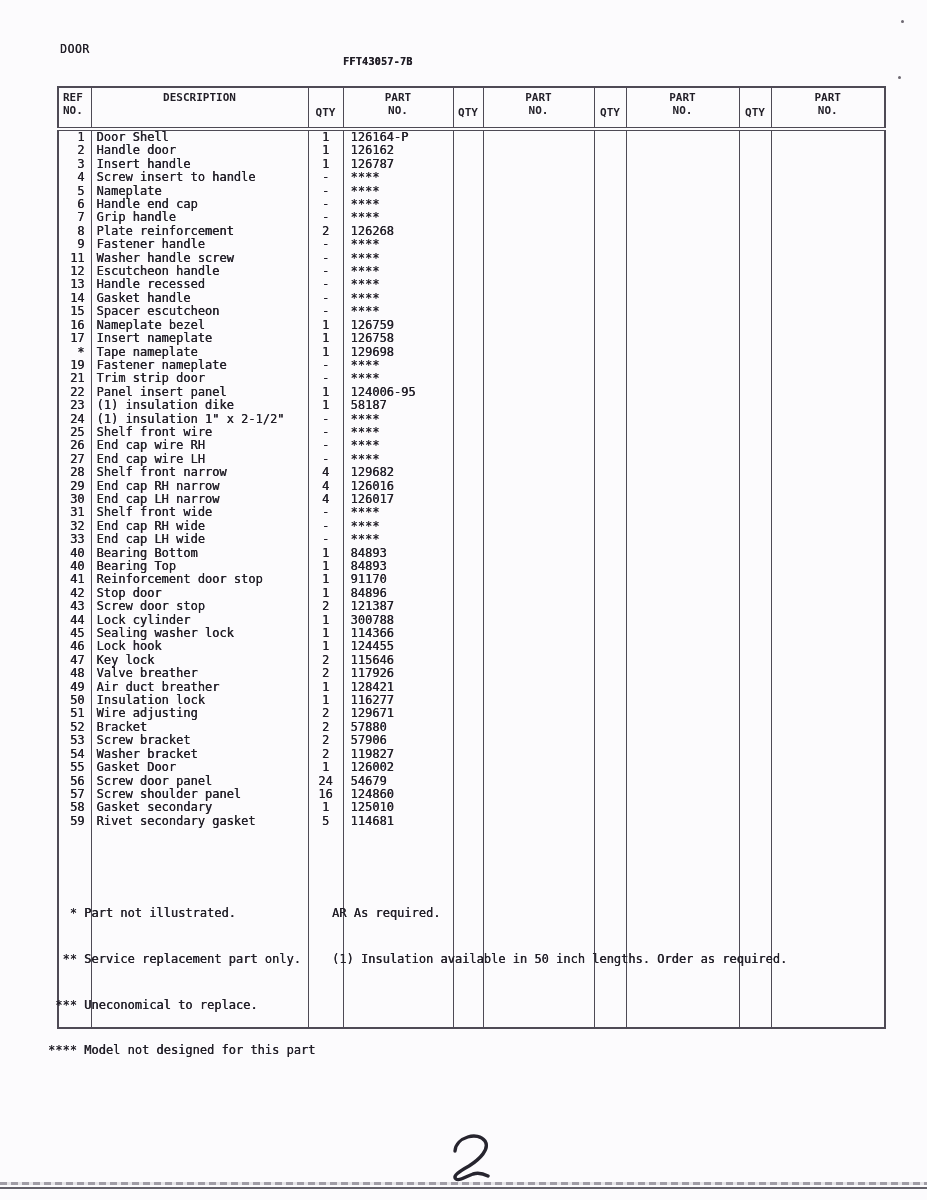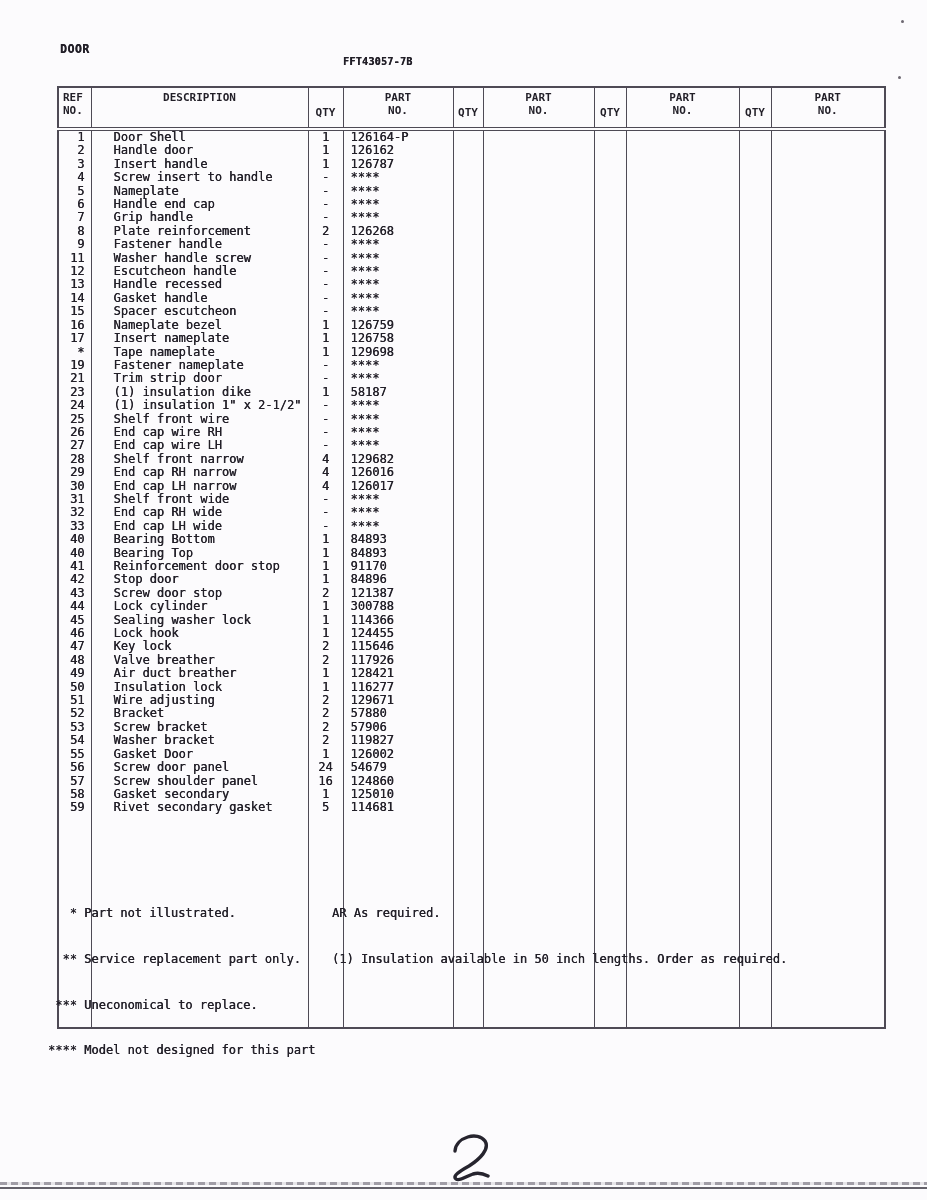--- a/index.html
+++ b/index.html
@@ -7,21 +7,21 @@
   body {
     position: relative;
     background: #fcfbfd;
     font-family: "DejaVu Sans Mono", monospace;
     color: #221f28;
   }
   .ink { text-shadow: 0.35px 0 currentColor; }
 
   .corner-label {
     position: absolute; left: 60px; top: 42px;
-    font-size: 11.5px; font-weight: bold; letter-spacing: 0.5px;
+    font-size: 11.5px; font-weight: normal; letter-spacing: 0.5px;
   }
   .doc-number {
     position: absolute; left: 343px; top: 56px;
     font-size: 10px; font-weight: bold; letter-spacing: 0.3px;
   }
 
   .tbl-wrap { position: absolute; left: 57px; top: 86px; }
   table {
     border-collapse: collapse; table-layout: fixed;
     width: 827px; height: 943px;
@@ -39,21 +39,21 @@
   thead th.h-desc, thead th.h-part { text-align: center; }
   thead th.h-qty { text-align: center; vertical-align: middle; padding-top: 12px; }
   tbody td {
     border-left: 1px solid #4e4a55; border-right: 1px solid #4e4a55;
     border-top: none; border-bottom: none;
     font-size: 12px; line-height: 13.4px; height: 13.4px;
     vertical-align: middle;
     text-shadow: 0.35px 0 currentColor;
   }
   td.c-ref  { text-align: right; padding-right: 6px; }
-  td.c-desc { text-align: left; padding-left: 22px; }
+  td.c-desc { text-align: left; padding-left: 5px; }
   td.c-qty  { text-align: center; }
   td.c-part { text-align: left; padding-left: 7px; }
   tr.filler td { height: auto; }
 
   .footnotes-left {
     position: absolute; left: 48px; top: 876px;
     font-size: 12px; line-height: 15.2px; white-space: pre;
   }
   .footnotes-right {
     position: absolute; left: 332px; top: 876px;
@@ -361,20 +361,32 @@
     <td class="c-qty">-</td>
     <td class="c-part">****</td>
     <td class="c-qty"></td>
     <td class="c-part"></td>
     <td class="c-qty"></td>
     <td class="c-part"></td>
     <td class="c-qty"></td>
     <td class="c-part"></td>
   </tr>
 
+  <tr>
+    <td class="c-ref">22</td>
+    <td class="c-desc">Panel insert panel</td>
+    <td class="c-qty">1</td>
+    <td class="c-part">124006-95</td>
+    <td class="c-qty"></td>
+    <td class="c-part"></td>
+    <td class="c-qty"></td>
+    <td class="c-part"></td>
+    <td class="c-qty"></td>
+    <td class="c-part"></td>
+  </tr>
 
   <tr>
     <td class="c-ref">23</td>
     <td class="c-desc">(1) insulation dike</td>
     <td class="c-qty">1</td>
     <td class="c-part">58187</td>
     <td class="c-qty"></td>
     <td class="c-part"></td>
     <td class="c-qty"></td>
     <td class="c-part"></td>

